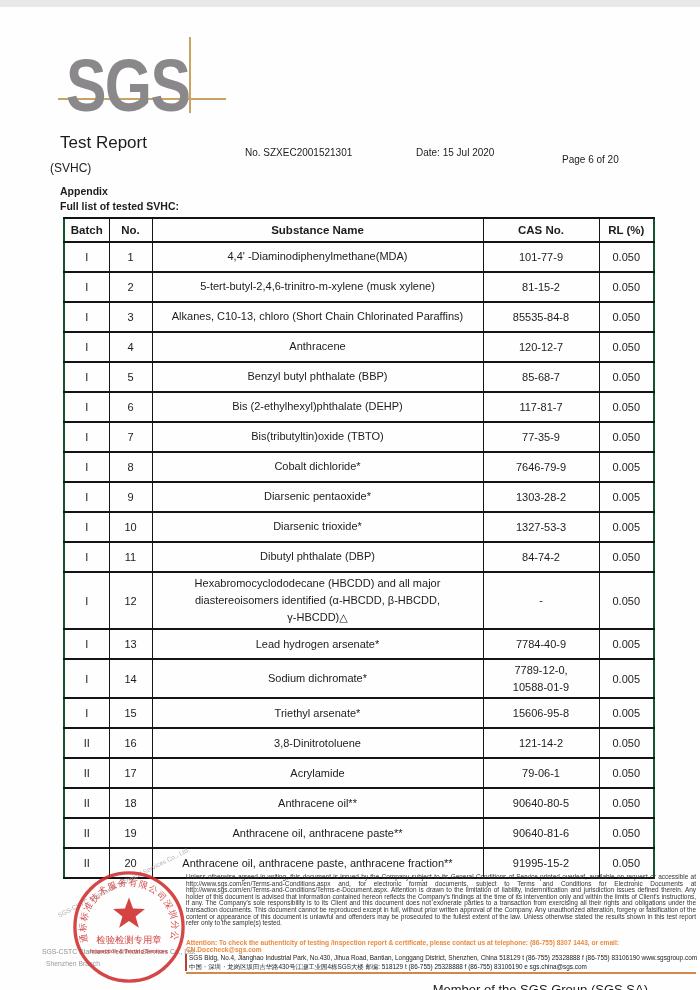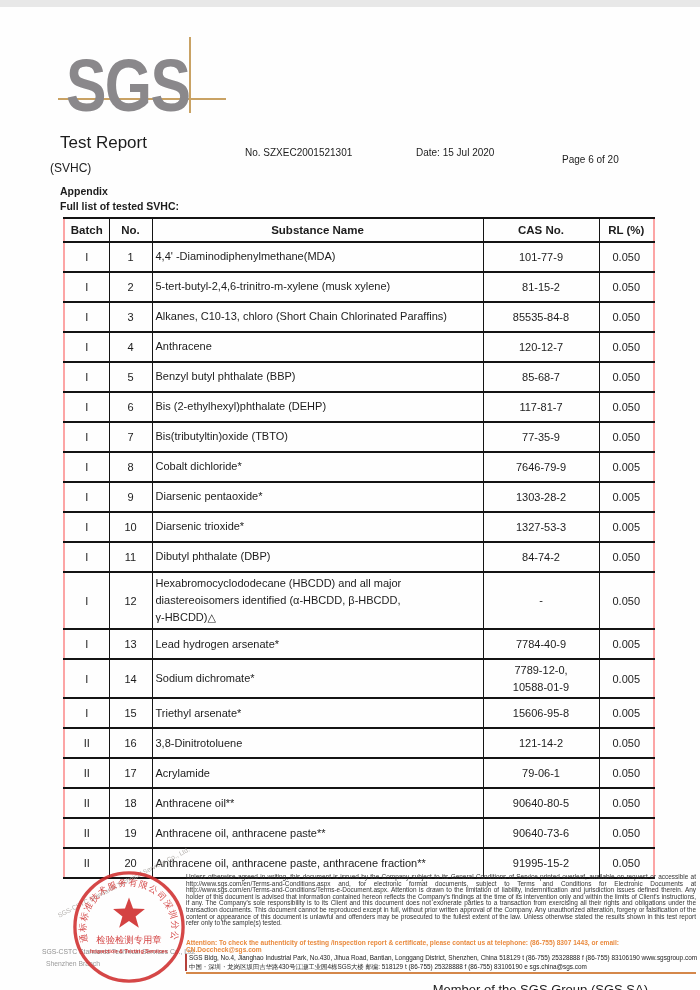--- a/index.html
+++ b/index.html
@@ -28,27 +28,27 @@
   .fulllist{position:absolute;left:60px;top:193px;font-size:10.5px;font-weight:bold;}
   
   .svhc-table{
     position:absolute;left:63px;top:210px;width:590px;
     border-collapse:collapse;table-layout:fixed;font-size:11px;color:#1c1c1c;
   }
   .svhc-table th,.svhc-table td{
     border:1px solid #141414;border-top-width:2px;border-bottom-width:2px;
     padding:2px 3px;vertical-align:middle;
   }
-  .svhc-table{border:2px solid #fca5a5;}
+  .svhc-table{border:2px solid #14532d;}
   .svhc-table th{font-weight:bold;text-align:center;height:18px;font-size:11.5px;}
   .svhc-table td{height:24px;}
   .col-batch{width:45px;} .col-no{width:43px;} .col-sub{width:331px;}
   .col-cas{width:116px;} .col-rl{width:55px;}
   .td-c{text-align:center;}
-  .td-sub{text-align:left;padding-left:4px;white-space:pre-line;line-height:1.55;}
+  .td-sub{text-align:center;padding-left:4px;white-space:pre-line;line-height:1.55;}
   .td-cas{white-space:pre-line;line-height:1.5;}
   
   .legal{
     position:absolute;left:186px;top:867px;width:510px;font-size:6.45px;line-height:6.6px;
     text-align:justify;color:#333;
   }
   .attention{
     position:absolute;left:186px;top:932px;width:510px;font-size:6.6px;line-height:7px;
     font-weight:bold;color:#e98a3e;
   }
@@ -246,21 +246,21 @@
       <td class="td-c">18</td>
       <td class="td-sub">Anthracene oil**</td>
       <td class="td-c td-cas">90640-80-5</td>
       <td class="td-c">0.050</td>
     </tr>
 
     <tr>
       <td class="td-c">II</td>
       <td class="td-c">19</td>
       <td class="td-sub">Anthracene oil, anthracene paste**</td>
-      <td class="td-c td-cas">90640-73-6</td>
+      <td class="td-c td-cas">90640-81-6</td>
       <td class="td-c">0.050</td>
     </tr>
 
     <tr>
       <td class="td-c">II</td>
       <td class="td-c">20</td>
       <td class="td-sub">Anthracene oil, anthracene paste, anthracene fraction**</td>
       <td class="td-c td-cas">91995-15-2</td>
       <td class="td-c">0.050</td>
     </tr>

